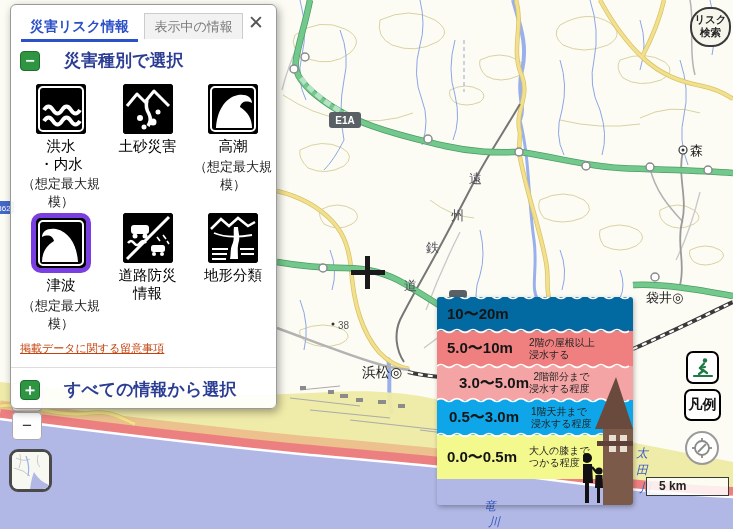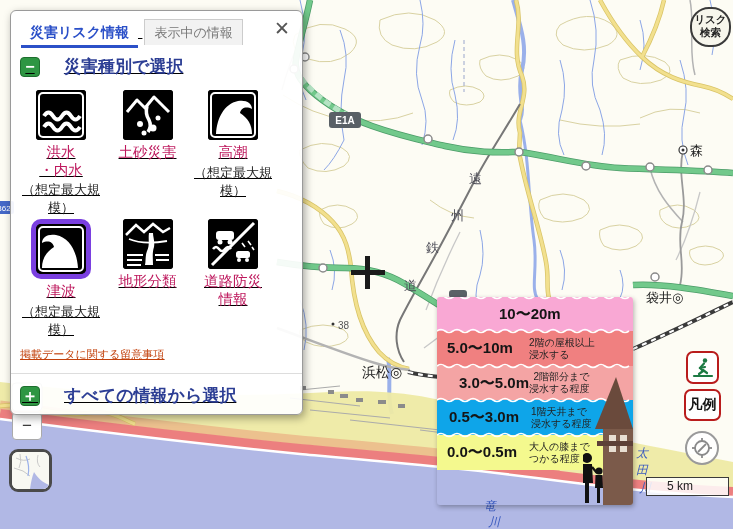--- a/index.html
+++ b/index.html
@@ -2,68 +2,68 @@
 <html><head>
 <meta charset="utf-8">
 <style>
   html,body{margin:0;padding:0;}
   *{box-sizing:border-box;font-family:"Liberation Sans","DejaVu Sans",sans-serif;}
   .stage{position:relative;width:733px;height:529px;overflow:hidden;background:#fdfcf4;}
   svg{display:block;}
   .map-svg{position:absolute;left:0;top:0;}
 
   
-  .panel{position:absolute;left:10px;top:10px;width:293px;height:405px;
+  .panel{position:absolute;left:10px;top:4px;width:267px;height:405px;
          background:rgba(255,255,255,0.93);border:1px solid #9a9a9a;border-radius:6px;
-         box-shadow:2px 3px 8px rgba(0,0,0,0.35);text-decoration:underline;}
+         box-shadow:2px 3px 8px rgba(0,0,0,0.35);}
   .tabs{position:relative;padding:8px 10px 0 10px;height:34px;}
   .tab{display:inline-block;padding:4px 9px 3px 9px;font-size:14px;cursor:pointer;}
   .tab.active{color:#2b50c8;font-weight:bold;border-bottom:3px solid #2b50c8;}
   .tab.inactive{color:#777;background:#f2f2f2;border:1px solid #ccc;border-bottom:none;font-size:13px;margin-left:2px;}
   .panel-close{position:absolute;right:12px;top:8px;font-size:19px;color:#555;cursor:pointer;line-height:1;}
   .section-head{display:flex;align-items:center;margin:10px 0 0 9px;}
   .toggle-btn{width:20px;height:20px;border-radius:4px;background:#2e9643;border:1px solid #1d6e2e;
               color:#fff;font-weight:bold;font-size:16px;line-height:18px;text-align:center;cursor:pointer;}
   .section-title{margin-left:24px;font-size:17px;font-weight:bold;color:#2c3e94;}
   .grid{display:grid;grid-template-columns:88px 85px 86px;margin:10px 0 0 6px;}
   .cat{text-align:center;cursor:pointer;padding-top:2px;}
   .cat-icon{width:50px;height:50px;margin:0 auto;}
   .cat-icon.selected{border:5px solid #7a3fe0;border-radius:10px;width:60px;height:60px;padding:0;}
-  .cat-label{font-size:14.5px;color:#be185d;line-height:1.22;margin-top:4px;}
+  .cat-label{font-size:14.5px;color:#000000;line-height:1.22;margin-top:4px;}
   .cat-sub{font-size:13px;color:#222;margin-top:2px;}
   .notice{display:block;margin:8px 12px 0 9px;font-size:11px;color:#c2410c;text-decoration:underline;cursor:pointer;}
   .divider{border-top:1px solid #ddd;margin:11px 0 0 0;}
   .icon-box{background:#000;border-radius:3px;}
 
   
   .legend{position:absolute;left:437px;top:297px;width:196px;height:208px;
           box-shadow:1px 2px 5px rgba(0,0,0,0.3);border-radius:3px;overflow:hidden;}
   .legend-row{position:relative;display:flex;align-items:center;padding-left:10px;}
   .legend-range{font-size:15px;font-weight:bold;color:#151515;width:82px;letter-spacing:0;}
   .legend-desc{font-size:10px;color:#222;line-height:1.2;}
   .legend-sep{position:absolute;left:0;top:-3px;}
   .legend-close{position:absolute;right:7px;top:6px;cursor:pointer;}
   .legend-art{position:absolute;pointer-events:none;}
 
   
   .risk-search{position:absolute;left:690px;top:7px;width:41px;height:40px;background:#f7f6ec;
                border:2px solid #3a3a3a;border-radius:19px;text-align:center;cursor:pointer;padding-top:4px;}
   .risk-search div{font-size:10.5px;font-weight:bold;color:#222;line-height:1.25;}
-  .ctrl-btn{position:absolute;background:#fff;border:2px solid #b91c1c;border-radius:7px;cursor:pointer;
+  .ctrl-btn{position:absolute;background:#fff;border:2px solid #000000;border-radius:7px;cursor:pointer;
             display:flex;align-items:center;justify-content:center;}
   .evac-btn{left:686px;top:351px;width:33px;height:33px;}
   .hanrei-btn{left:684px;top:389px;width:37px;height:32px;font-size:14px;font-weight:bold;color:#111;}
   .locate-btn{position:absolute;left:685px;top:431px;width:34px;height:34px;border-radius:50%;
               background:rgba(255,255,255,0.9);border:2px solid #9a9a9a;display:flex;align-items:center;justify-content:center;cursor:pointer;}
   .zoom-minus{position:absolute;left:12px;top:412px;width:30px;height:28px;background:#fff;border:1px solid #aaa;
               border-radius:4px;font-size:17px;color:#333;display:flex;align-items:center;justify-content:center;cursor:pointer;}
   .minimap{position:absolute;left:9px;top:449px;width:43px;height:43px;border:3px solid #4a4a4a;border-radius:9px;
            overflow:hidden;background:#f7f7f2;cursor:pointer;}
   .scalebar{position:absolute;left:646px;top:477px;width:83px;height:19px;background:rgba(255,255,255,0.85);
-            border:1px solid #3a3a3a;font-size:12px;color:#222;padding-left:20px;line-height:17px;}
+            border:1px solid #3a3a3a;font-size:12px;color:#222;padding-left:12px;line-height:17px;font-weight:bold;}
 </style>
 </head>
 <body>
 
 <div class="stage">
 
   <svg class="map-svg" width="733" height="529" viewBox="0 0 733 529">
 
     <rect x="0" y="0" width="733" height="529" fill="#fdfcf4"></rect>
 
@@ -290,21 +290,21 @@
       </g>
       <path d="M14,4 q4,10 2,20" stroke="#9ab0ea" stroke-width="1.2" fill="none"></path>
     </svg>
   </div>
 
   <div class="scalebar">
     <span>5 km</span>
   </div>
 
   <div class="legend">
-    <div class="legend-row" style="height: 34px; background: #f9a8d4; justify-content: center;">
+    <div class="legend-row" style="height: 34px; background: #0369a1;">
       <svg class="legend-sep" width="196" height="6">
           <path d="M0 3 q4 -3 8 0 t8 0 t8 0 t8 0 t8 0 t8 0 t8 0 t8 0 t8 0 t8 0 t8 0 t8 0 t8 0 t8 0 t8 0 t8 0 t8 0 t8 0 t8 0 t8 0 t8 0 t8 0 t8 0 t8 0" stroke="#fff" stroke-width="1.6" fill="none"></path>
         </svg>
       <span class="legend-range">10〜20m</span>
     </div>
     <div class="legend-row" style="height: 35px; background: rgb(240, 128, 128);">
       <svg class="legend-sep" width="196" height="6">
           <path d="M0 3 q4 -3 8 0 t8 0 t8 0 t8 0 t8 0 t8 0 t8 0 t8 0 t8 0 t8 0 t8 0 t8 0 t8 0 t8 0 t8 0 t8 0 t8 0 t8 0 t8 0 t8 0 t8 0 t8 0 t8 0 t8 0" stroke="#fff" stroke-width="1.6" fill="none"></path>
         </svg>
       <span class="legend-range">5.0〜10m</span>
@@ -317,21 +317,21 @@
       <span class="legend-range">3.0〜5.0m</span>
       <span class="legend-desc"><span>2階部分まで</span><br><span>浸水する程度</span></span>
     </div>
     <div class="legend-row" style="height: 35px; background: #0ea5e9; padding-left: 12px;">
       <svg class="legend-sep" width="196" height="6">
           <path d="M0 3 q4 -3 8 0 t8 0 t8 0 t8 0 t8 0 t8 0 t8 0 t8 0 t8 0 t8 0 t8 0 t8 0 t8 0 t8 0 t8 0 t8 0 t8 0 t8 0 t8 0 t8 0 t8 0 t8 0 t8 0 t8 0" stroke="#fff" stroke-width="1.6" fill="none"></path>
         </svg>
       <span class="legend-range">0.5〜3.0m</span>
       <span class="legend-desc"><span>1階天井まで</span><br><span>浸水する程度</span></span>
     </div>
-    <div class="legend-row" style="height: 35px; background: rgb(244, 249, 142);">
+    <div class="legend-row" style="height: 44px; background: rgb(244, 249, 142);">
       <svg class="legend-sep" width="196" height="6">
           <path d="M0 3 q4 -3 8 0 t8 0 t8 0 t8 0 t8 0 t8 0 t8 0 t8 0 t8 0 t8 0 t8 0 t8 0 t8 0 t8 0 t8 0 t8 0 t8 0 t8 0 t8 0 t8 0 t8 0 t8 0 t8 0 t8 0" stroke="#fff" stroke-width="1.6" fill="none"></path>
         </svg>
       <span class="legend-range">0.0〜0.5m</span>
       <span class="legend-desc"><span>大人の膝まで</span><br><span>つかる程度</span></span>
     </div>
 
     <svg class="legend-art" style="right:0;top:80px" width="50" height="128" viewBox="0 0 50 128">
       <polygon points="33,0 12,52 50,52" fill="#6a4a3c"></polygon>
       <rect x="20" y="52" width="30" height="76" fill="#7b5a4a"></rect>
@@ -402,43 +402,43 @@
           <rect x="3" y="3" width="44" height="44" rx="4" fill="none" stroke="#fff" stroke-width="2"></rect>
           <path d="M42,44 C41,28 34,14 20,11 C12,9.5 6,13 6,19 C12,16 17,18 18,23 C10,28 6,35 6,44 Z" fill="#fff"></path>
         </svg>
         <div class="cat-label"><span>津波</span></div>
         <div class="cat-sub">（想定最大規模）</div>
       </div>
 
       <div class="cat">
         <svg class="cat-icon icon-box" width="50" height="50" viewBox="0 0 50 50">
           <rect width="50" height="50" rx="3" fill="#000"></rect>
-          <path d="M3,16 L13,6 L21,13 L30,5 L40,13 L47,9" stroke="#fff" stroke-width="2.5" fill="none"></path>
-          <path d="M6,20 q14,6 38,2" stroke="#fff" stroke-width="1.8" fill="none"></path>
-          <path d="M26,14 C25,20 27,26 24,32 C22,37 23,42 22,46 L30,46 C30,40 29,34 31,28 C32,22 30,18 30,14 Z" fill="#fff"></path>
-          <path d="M4,36 h16 M32,36 h14 M4,41 h15 M33,41 h13 M4,46 h14" stroke="#fff" stroke-width="2"></path>
-        </svg>
-        <div class="cat-label"><span>地形分類</span></div>
-      </div>
-
-      <div class="cat">
-        <svg class="cat-icon icon-box" width="50" height="50" viewBox="0 0 50 50">
-          <rect width="50" height="50" rx="3" fill="#000"></rect>
           <path d="M4,46 L46,4" stroke="#fff" stroke-width="3"></path>
           <rect x="8" y="12" width="18" height="9" rx="3" fill="#fff"></rect>
           <circle cx="12" cy="23" r="2.5" fill="#fff"></circle>
             <circle cx="22" cy="23" r="2.5" fill="#fff"></circle>
           <path d="M5,30 q3,-4 6,0 t6,0 t6,0" stroke="#fff" stroke-width="2.5" fill="none"></path>
           <rect x="28" y="32" width="14" height="7" rx="2.5" fill="#fff"></rect>
           <circle cx="31" cy="41" r="2" fill="#fff"></circle>
             <circle cx="39" cy="41" r="2" fill="#fff"></circle>
           <path d="M34,24 l3,4 M40,22 l3,4 M44,28 l2,3" stroke="#fff" stroke-width="1.6"></path>
         </svg>
         <div class="cat-label"><span>道路防災</span><br><span>情報</span></div>
       </div>
+
+      <div class="cat">
+        <svg class="cat-icon icon-box" width="50" height="50" viewBox="0 0 50 50">
+          <rect width="50" height="50" rx="3" fill="#000"></rect>
+          <path d="M3,16 L13,6 L21,13 L30,5 L40,13 L47,9" stroke="#fff" stroke-width="2.5" fill="none"></path>
+          <path d="M6,20 q14,6 38,2" stroke="#fff" stroke-width="1.8" fill="none"></path>
+          <path d="M26,14 C25,20 27,26 24,32 C22,37 23,42 22,46 L30,46 C30,40 29,34 31,28 C32,22 30,18 30,14 Z" fill="#fff"></path>
+          <path d="M4,36 h16 M32,36 h14 M4,41 h15 M33,41 h13 M4,46 h14" stroke="#fff" stroke-width="2"></path>
+        </svg>
+        <div class="cat-label"><span>地形分類</span></div>
+      </div>
     </div>
 
     <a class="notice">掲載データに関する留意事項</a>
     <div class="divider"></div>
 
     <div class="section-head">
       <span class="toggle-btn" style="background: rgb(46, 150, 67);">＋</span>
       <span class="section-title">すべての情報から選択</span>
     </div>
   </div>

